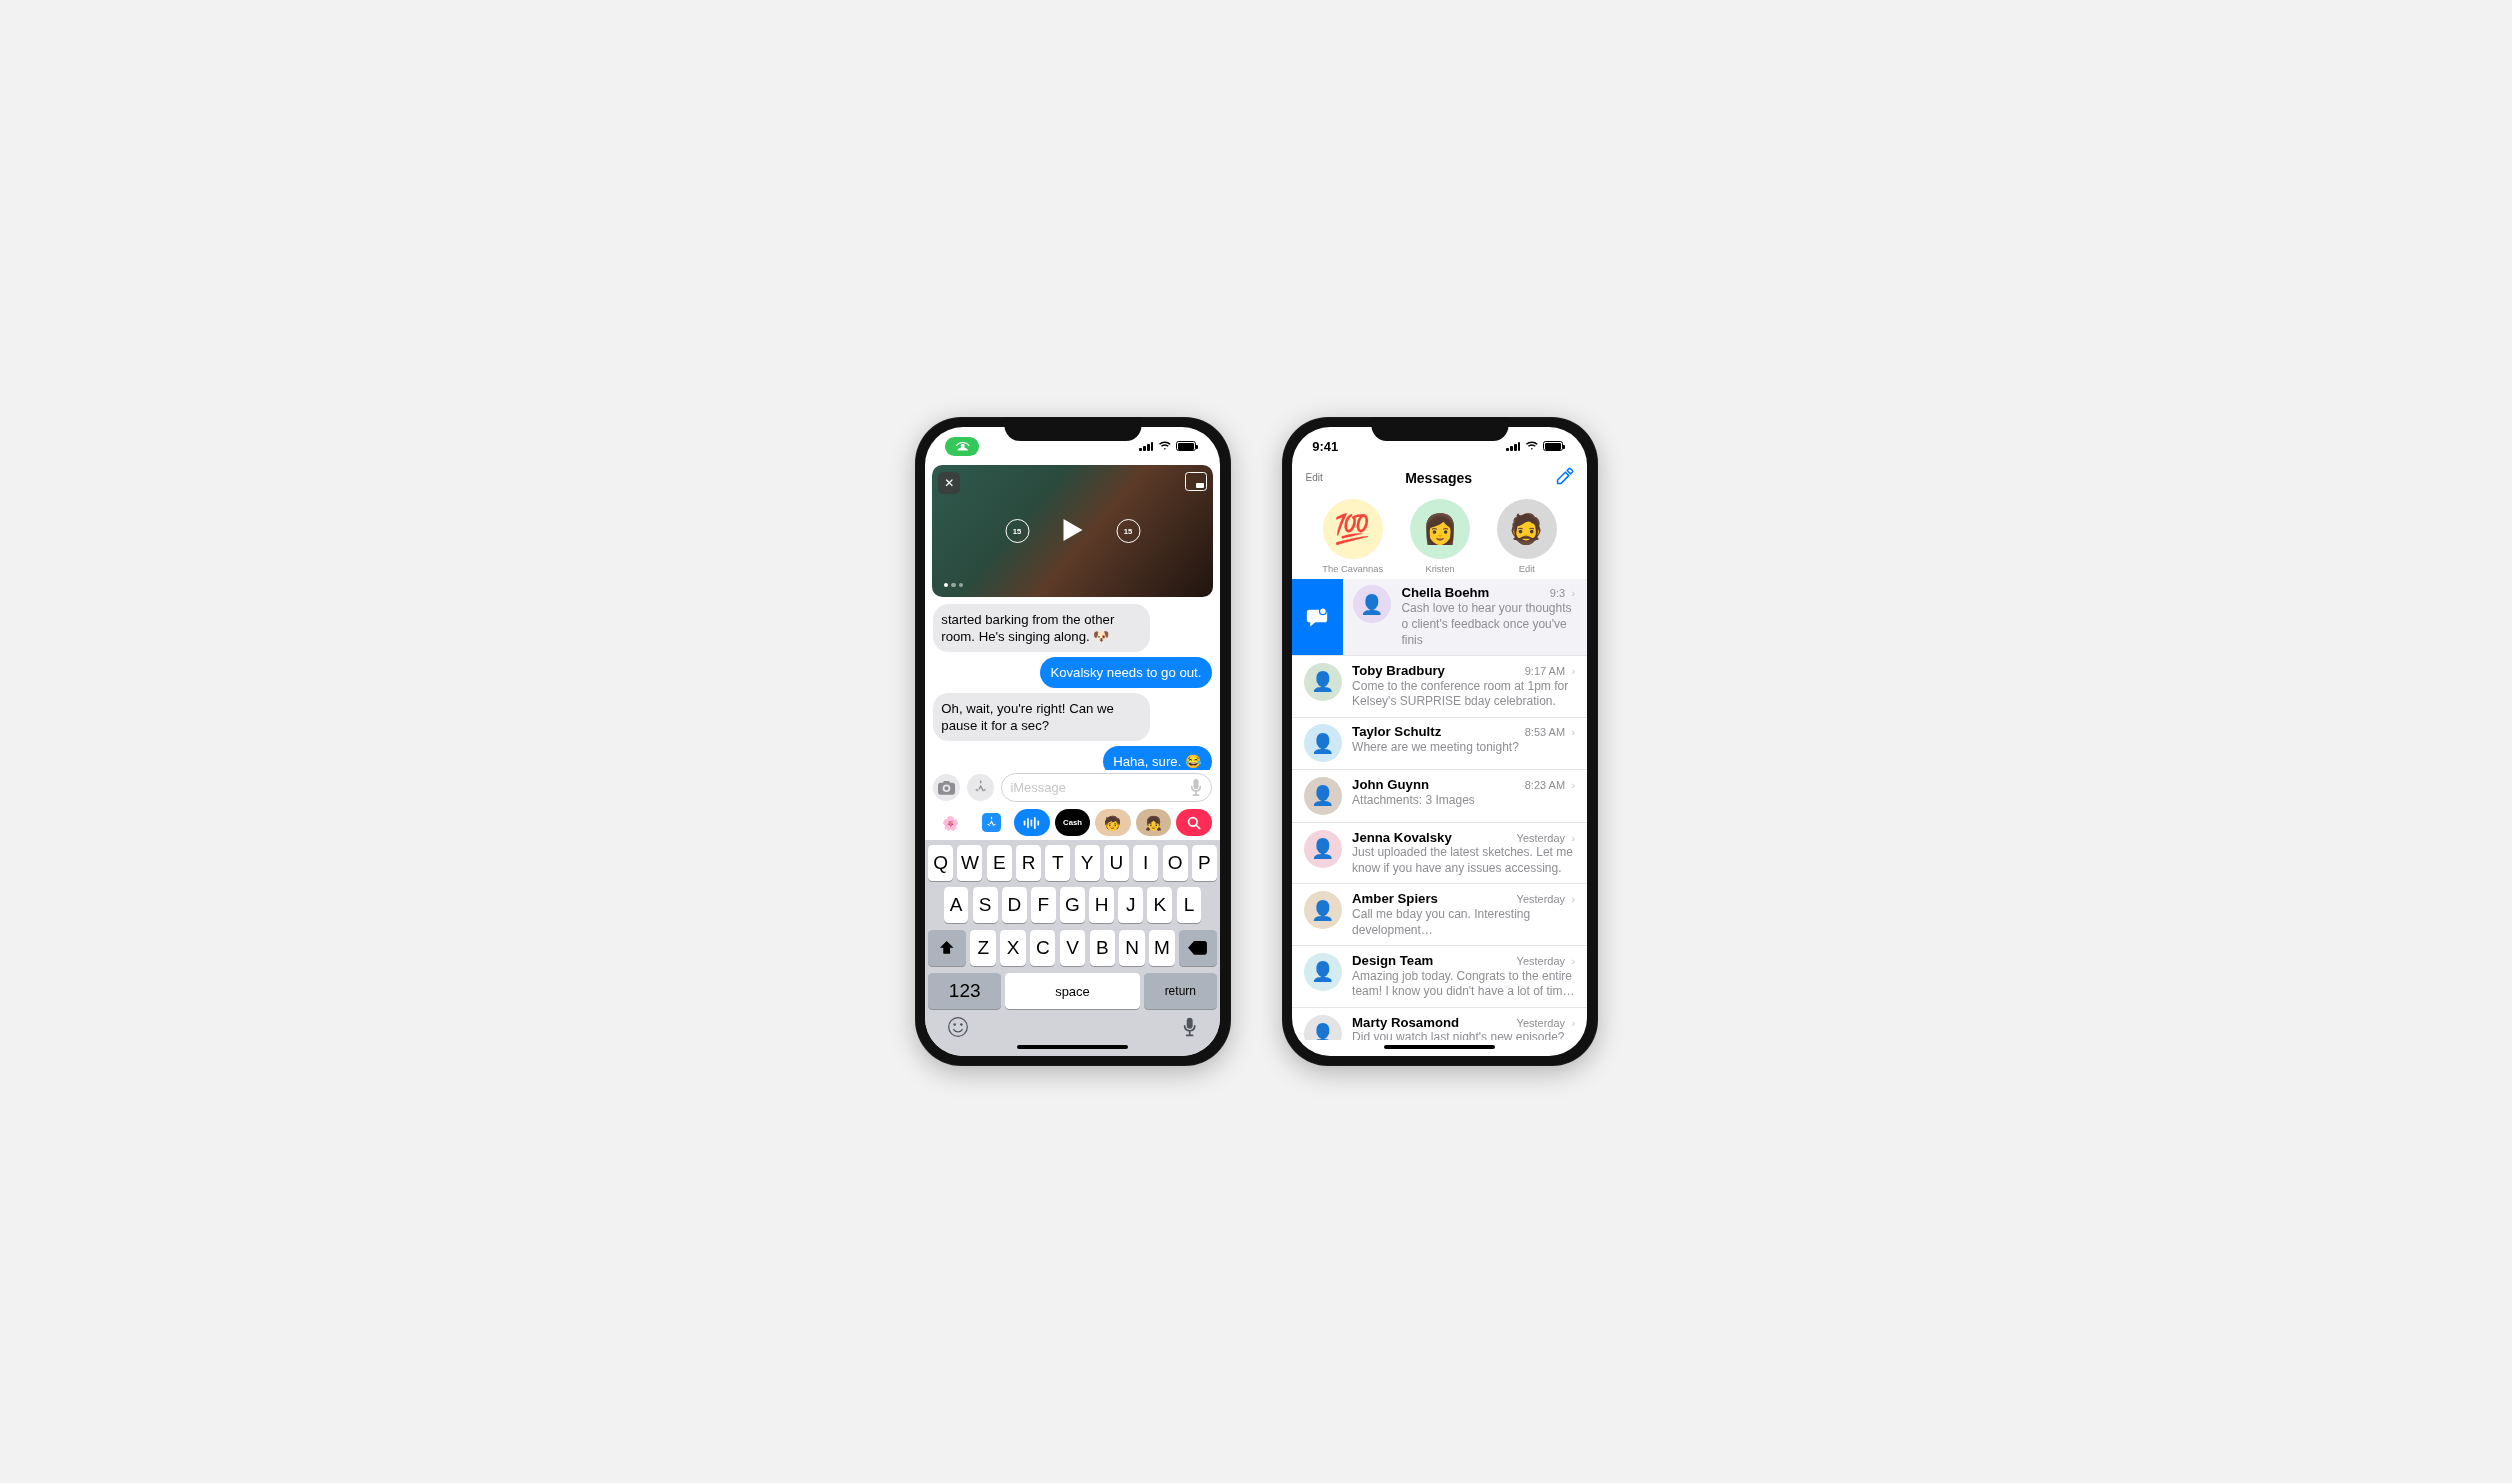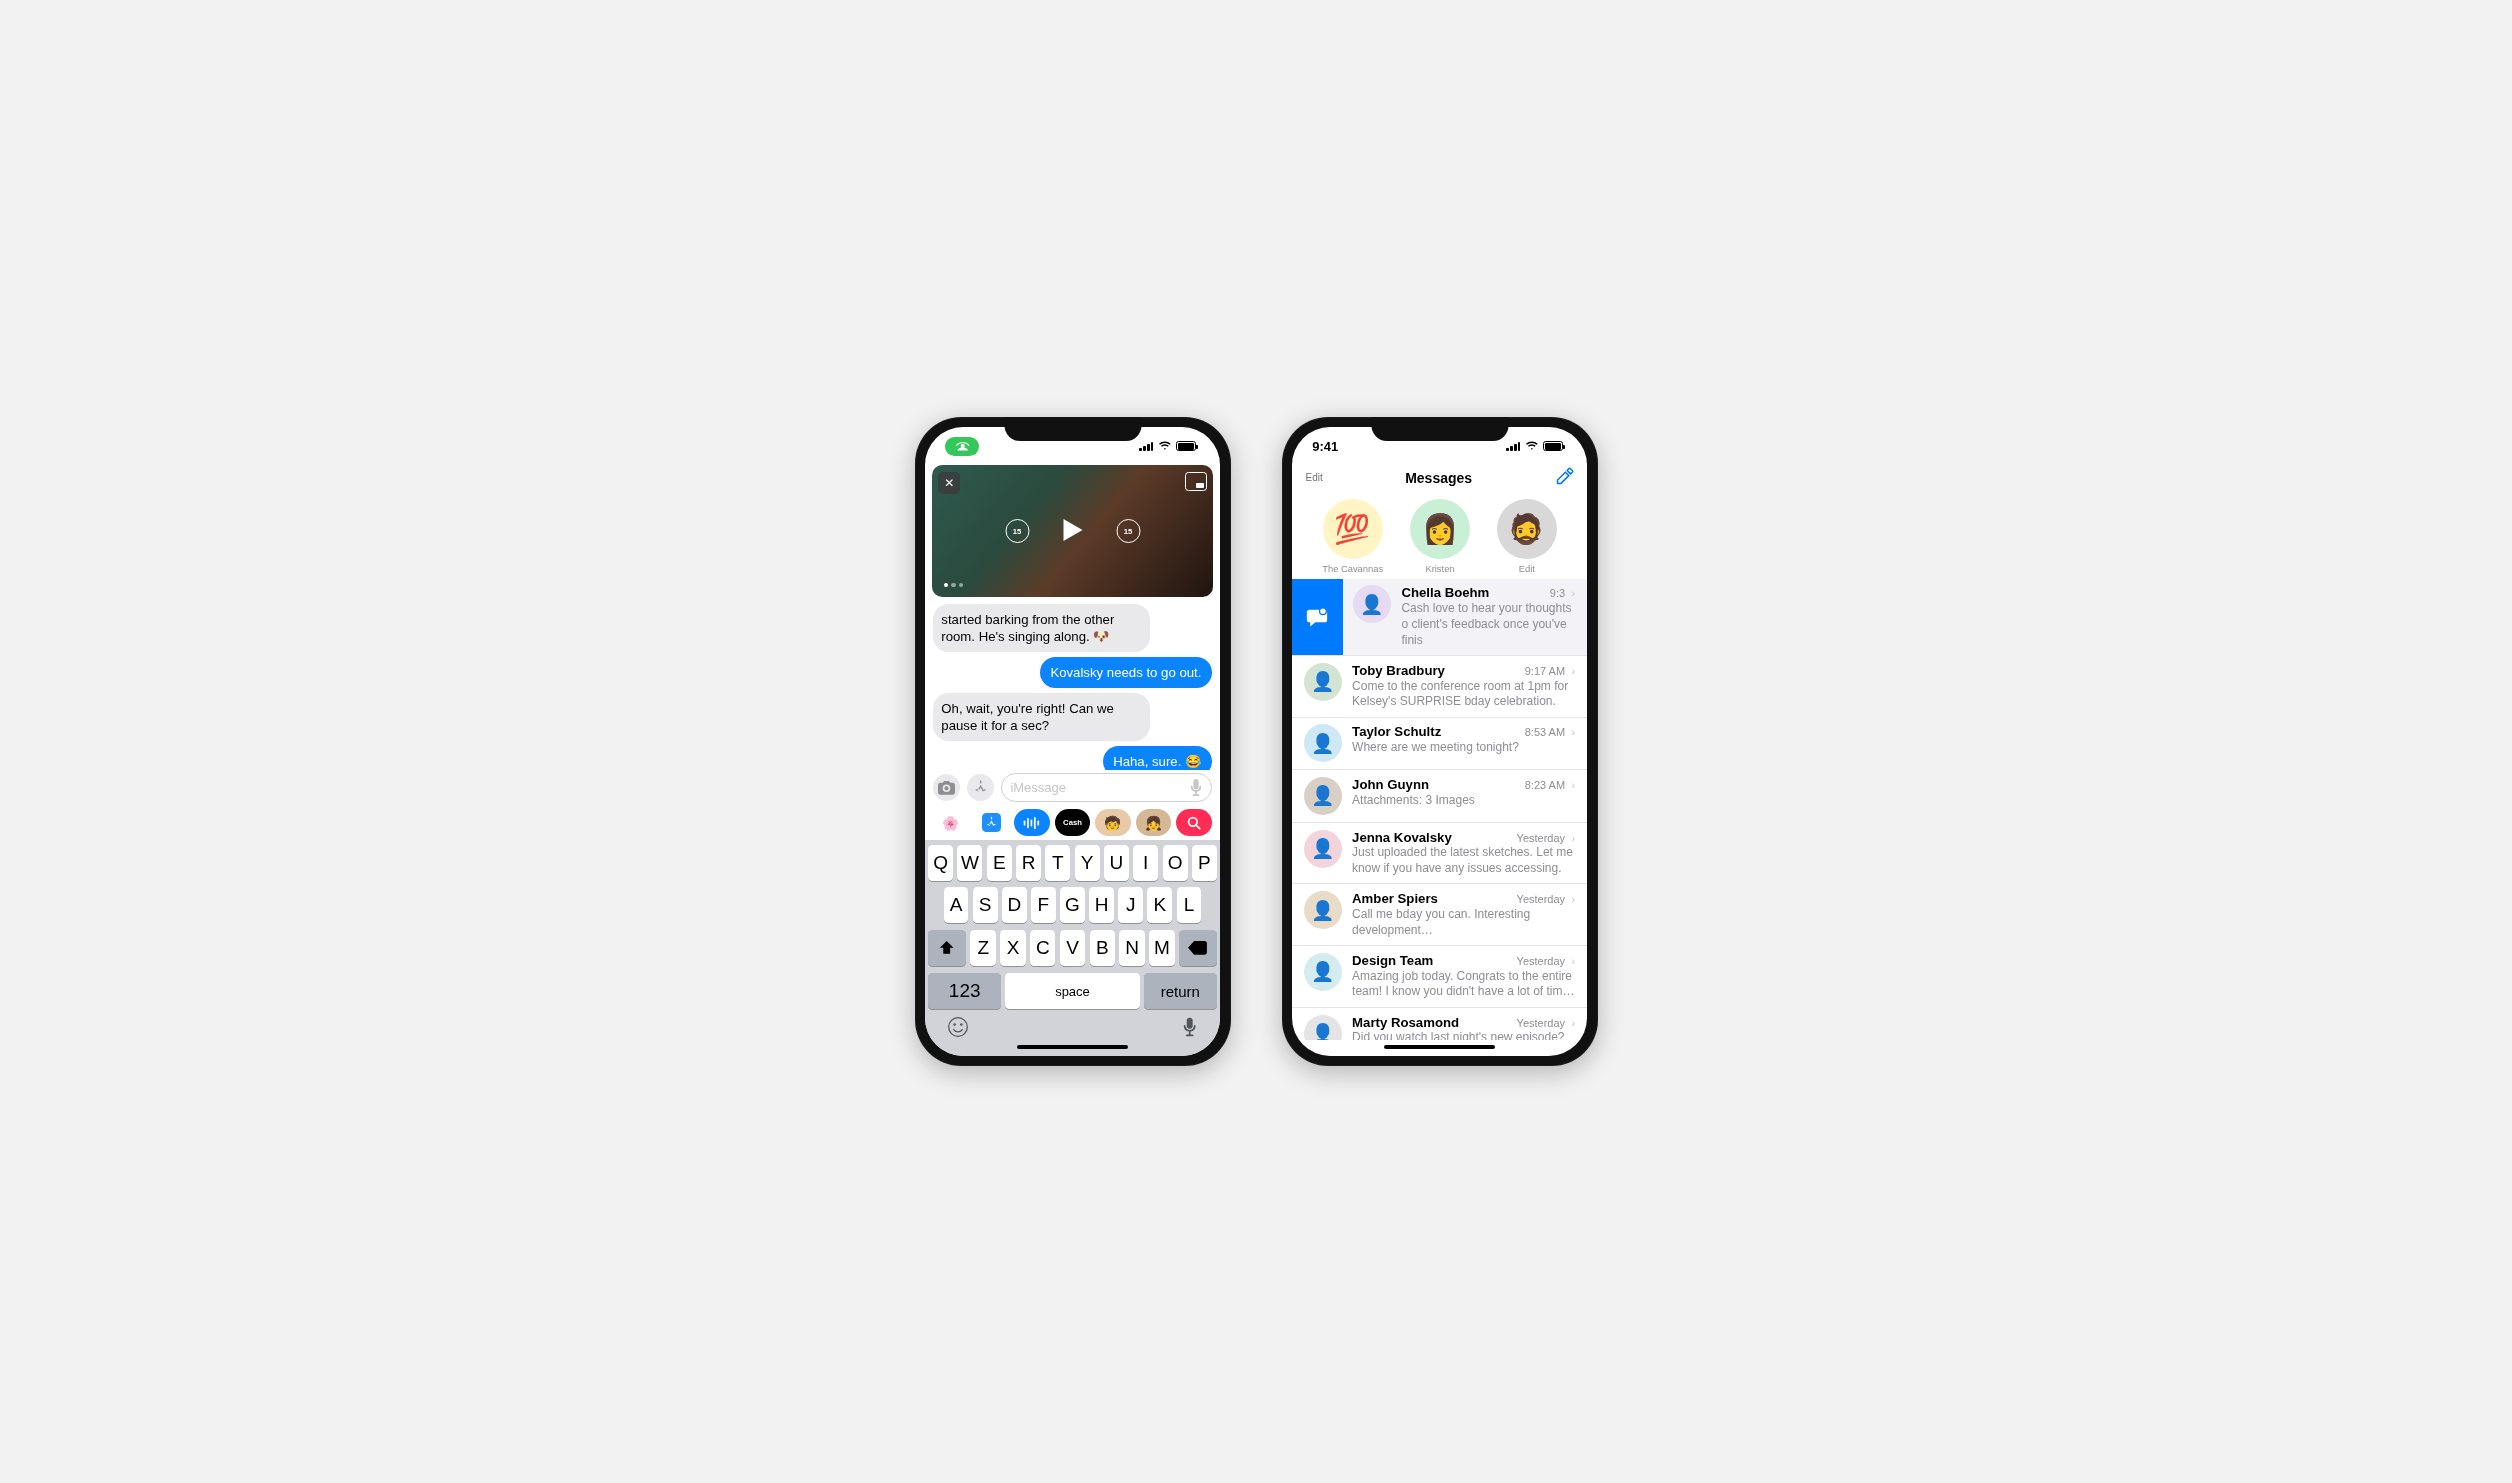--- a/index.html
+++ b/index.html
@@ -99,21 +99,21 @@
 
   .keyboard{background:#d1d3d9;padding:5.1px 3.4px 3.4px;flex-shrink:0;}
   .kb-row{display:flex;gap:4.3px;justify-content:center;margin-bottom:6.8px;}
   .key{background:#fff;border-radius:4.3px;height:36px;flex:1;display:flex;align-items:center;justify-content:center;font-size:19px;box-shadow:0 0.9px 0 rgba(0,0,0,.3);}
   .key.fn{background:#adb3bd;}
   .key.shift{flex:0 0 38px;}
   .key.del{flex:0 0 38px;}
   .kb-bottom{display:flex;gap:4.3px;}
   .key.num{flex:0 0 73px;font-size:19px;}
   .key.space{flex:1;font-size:13px;}
-  .key.return{flex:0 0 73px;font-size:15px;}
+  .key.return{flex:0 0 73px;font-size:12px;}
   .kb-footer{display:flex;justify-content:space-between;padding:6.8px 19px 1.7px;}
   .home-indicator{width:111px;height:4.3px;background:#000;border-radius:2.6px;margin:5.1px auto 3.4px;}
 
   
   .nav-bar{display:flex;justify-content:space-between;align-items:center;padding:1.7px 13.7px 6.8px;}
   .nav-link{color:#737373;font-size:10px;}
   .nav-title{font-size:14px;font-weight:600;}
   .compose{color:#007aff;}
   .pins-row{display:flex;justify-content:space-around;padding:3.4px 17px 5.1px;}
   .pin{display:flex;flex-direction:column;align-items:center;gap:3.4px;}

